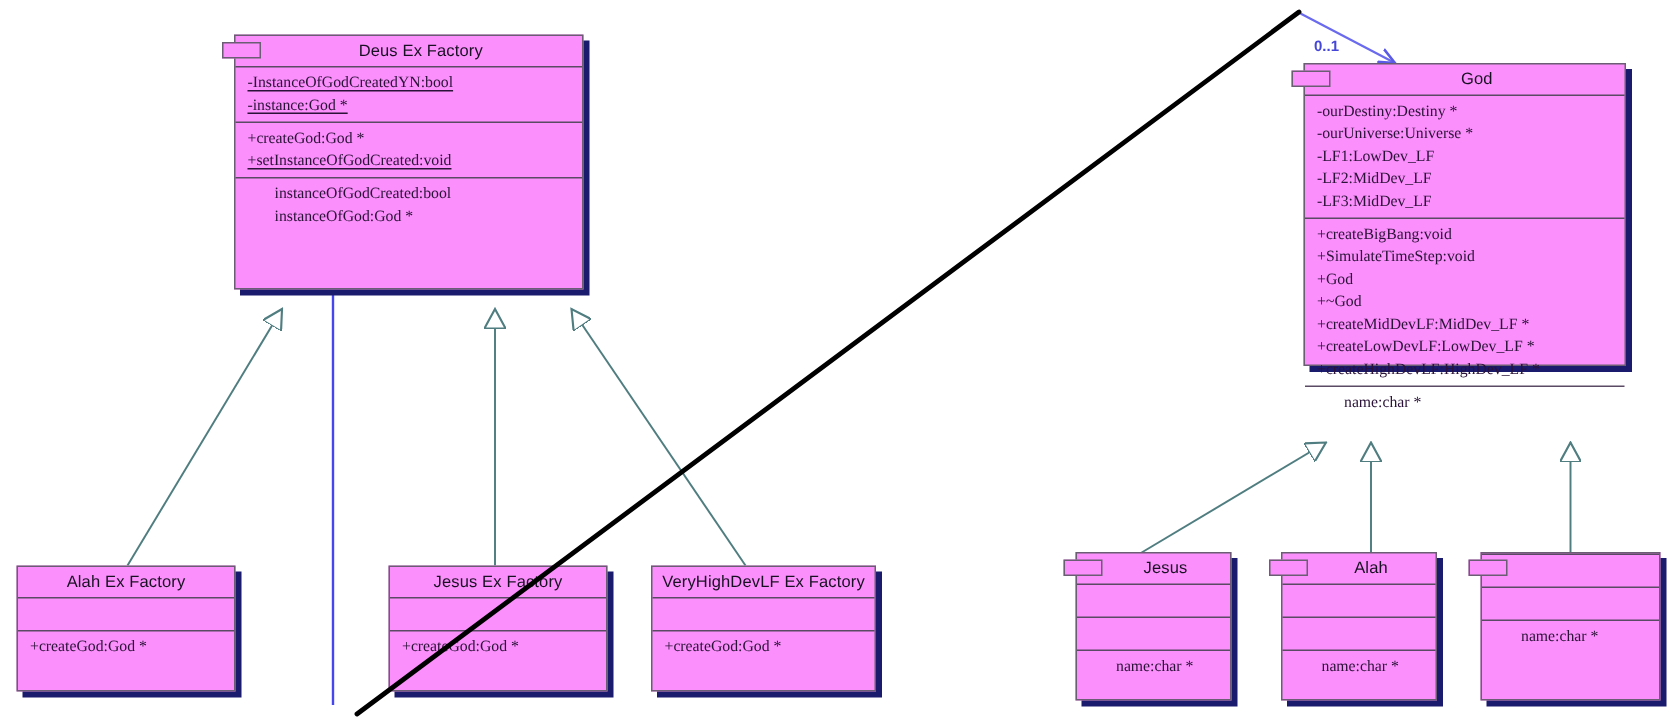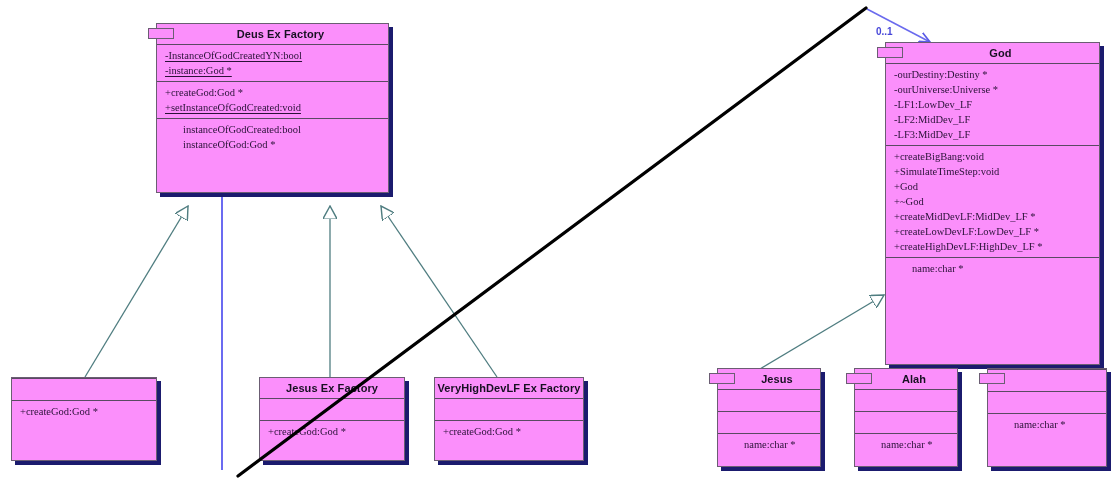--- a/index.html
+++ b/index.html
@@ -26,21 +26,21 @@
   .uml-class .tab{
     position:absolute;left:-9px;top:4px;
     width:26px;height:11px;
     background:#fb8ffb;
     border:1px solid #6b5d73;
     box-sizing:border-box;
     z-index:4;
   }
   .cls-title{
     text-align:center;
-    font-weight:bold;
+    font-weight:normal;
     font-size:11px;
     color:#171022;
     padding:4px 2px 4px 18px;
     letter-spacing:0.1px;
     white-space:nowrap;
     overflow:hidden;
   }
   .cls-title.plain{padding-left:2px;}
   .sect{
     border-top:1px solid #5a4a63;
@@ -121,21 +121,21 @@
     <div class="sect">
       <div class="mem">+createGod:God *</div>
       <div class="mem u">+setInstanceOfGodCreated:void</div>
     </div>
     <div class="sect">
       <div class="mem ind">instanceOfGodCreated:bool</div>
       <div class="mem ind">instanceOfGod:God *</div>
     </div>
   </div>
 
-  <div class="uml-class" style="left:869px;top:42px;width:215px;height:323px;margin-left:16px;">
+  <div class="uml-class" style="left:869px;top:42px;width:215px;height:202px;">
     <div class="tab"></div>
     <div class="cls-title">God</div>
     <div class="sect">
       <div class="mem">-ourDestiny:Destiny *</div>
       <div class="mem">-ourUniverse:Universe *</div>
       <div class="mem">-LF1:LowDev_LF</div>
       <div class="mem">-LF2:MidDev_LF</div>
       <div class="mem">-LF3:MidDev_LF</div>
     </div>
     <div class="sect">
@@ -146,20 +146,21 @@
       <div class="mem">+createMidDevLF:MidDev_LF *</div>
       <div class="mem">+createLowDevLF:LowDev_LF *</div>
       <div class="mem">+createHighDevLF:HighDev_LF *</div>
     </div>
     <div class="sect">
       <div class="mem ind">name:char *</div>
     </div>
   </div>
 
   <div class="uml-class" style="left:11px;top:377px;width:146px;height:84px;">
+    <div class="cls-title plain">Alah Ex Factory</div>
     <div class="sect empty"></div>
     <div class="sect">
       <div class="mem">+createGod:God *</div>
     </div>
   </div>
 
   <div class="uml-class" style="left:259px;top:377px;width:146px;height:84px;">
     <div class="cls-title plain">Jesus Ex Factory</div>
     <div class="sect empty"></div>
     <div class="sect">

